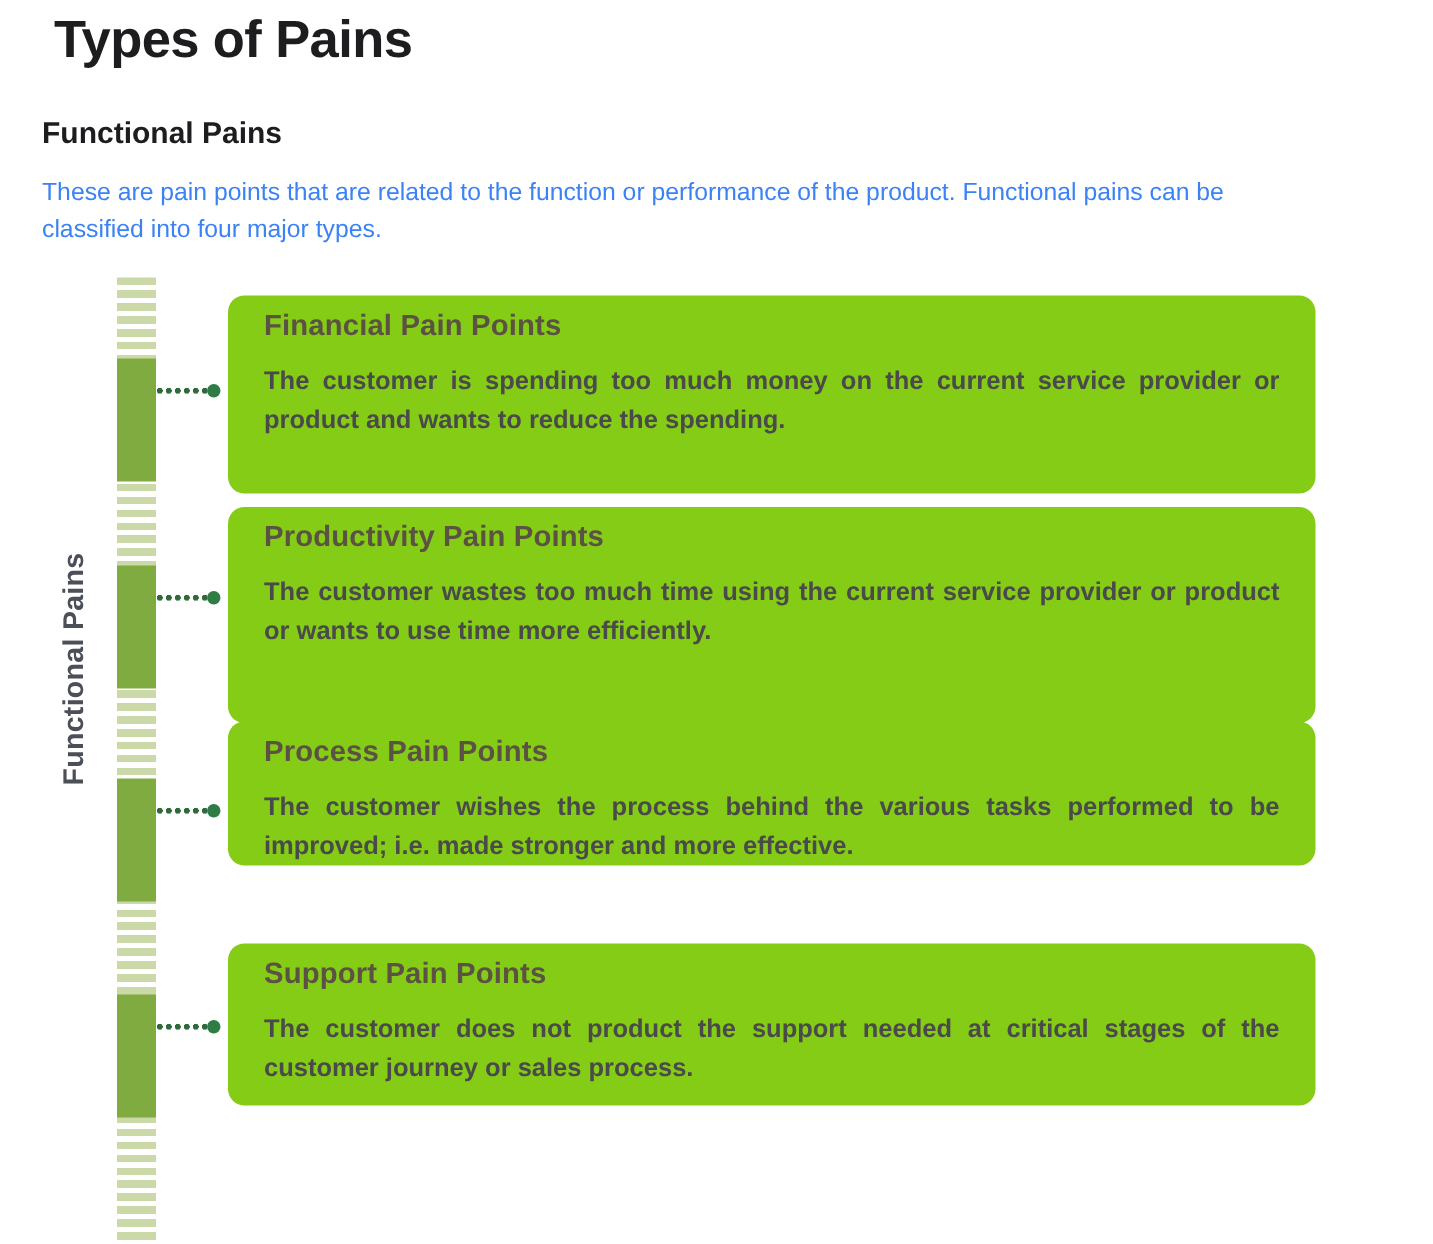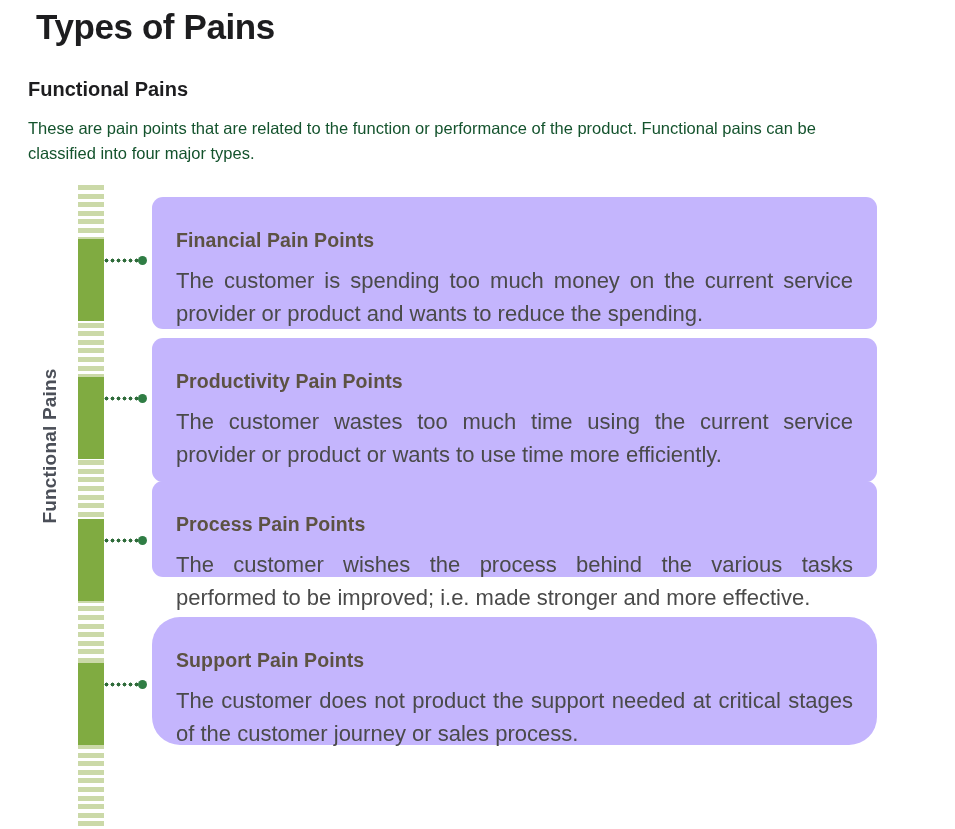--- a/index.html
+++ b/index.html
@@ -35,21 +35,21 @@
     font-weight: bold;
     color: #1d1d1f;
   }
   #section-desc {
     position: absolute;
     left: 28px;
     top: 116px;
     width: 852px;
     font-size: 16.5px;
     line-height: 1.52;
-    color: #14532d;
+    color: #3b82f6;
   }
 
   
   #diagram {
     position: absolute;
     left: 0;
     top: 185px;
     width: 955px;
     height: 644px;
   }
@@ -111,39 +111,40 @@
     height: 9px;
     border-radius: 50%;
     background: #2f7d44;
   }
 
   
   .card {
     position: absolute;
     left: 152px;
     width: 725px;
-    background: #c4b5fd;
+    background: #84cc16;
     border-radius: 11px;
     box-sizing: border-box;
-    padding: 32px 24px 20px 24px;
+    padding: 9px 24px 20px 24px;
   }
   .card-title {
     font-size: 19.5px;
     font-weight: bold;
     color: #5c5243;
     letter-spacing: 0.1px;
     margin: 0 0 12px 0;
     line-height: 1.2;
   }
   .card-body {
-    font-size: 22px;
+    font-size: 17px;
     line-height: 1.5;
     color: #4a4a4a;
     margin: 0;
     text-align: justify;
+    font-weight: bold;
   }
 </style>
 </head>
 <body>
 
 <div id="page-title">Types of Pains</div>
 
 <div id="section-title">Functional Pains</div>
 
 <div id="section-desc">These are pain points that are related to the function or performance of the product. Functional pains can be classified into four major types.</div>
@@ -174,18 +175,18 @@
   <div class="connector" style="top:353px;"></div>
   <div class="connector-dot" style="top:351px;"></div>
   <div class="card" style="top:296px;height:96px;">
     <p class="card-title">Process Pain Points</p>
     <p class="card-body">The customer wishes the process behind the various tasks performed to be improved; i.e. made stronger and more effective.</p>
   </div>
 
   <div class="rail-block" style="top:478px;height:82px;"></div>
   <div class="connector" style="top:497px;"></div>
   <div class="connector-dot" style="top:495px;"></div>
-  <div class="card" style="top:432px;height:128px;border-radius:28px;">
+  <div class="card" style="top:444px;height:108px;">
     <p class="card-title">Support Pain Points</p>
     <p class="card-body">The customer does not product the support needed at critical stages of the customer journey or sales process.</p>
   </div>
 
 </div>
 
 </body></html>

